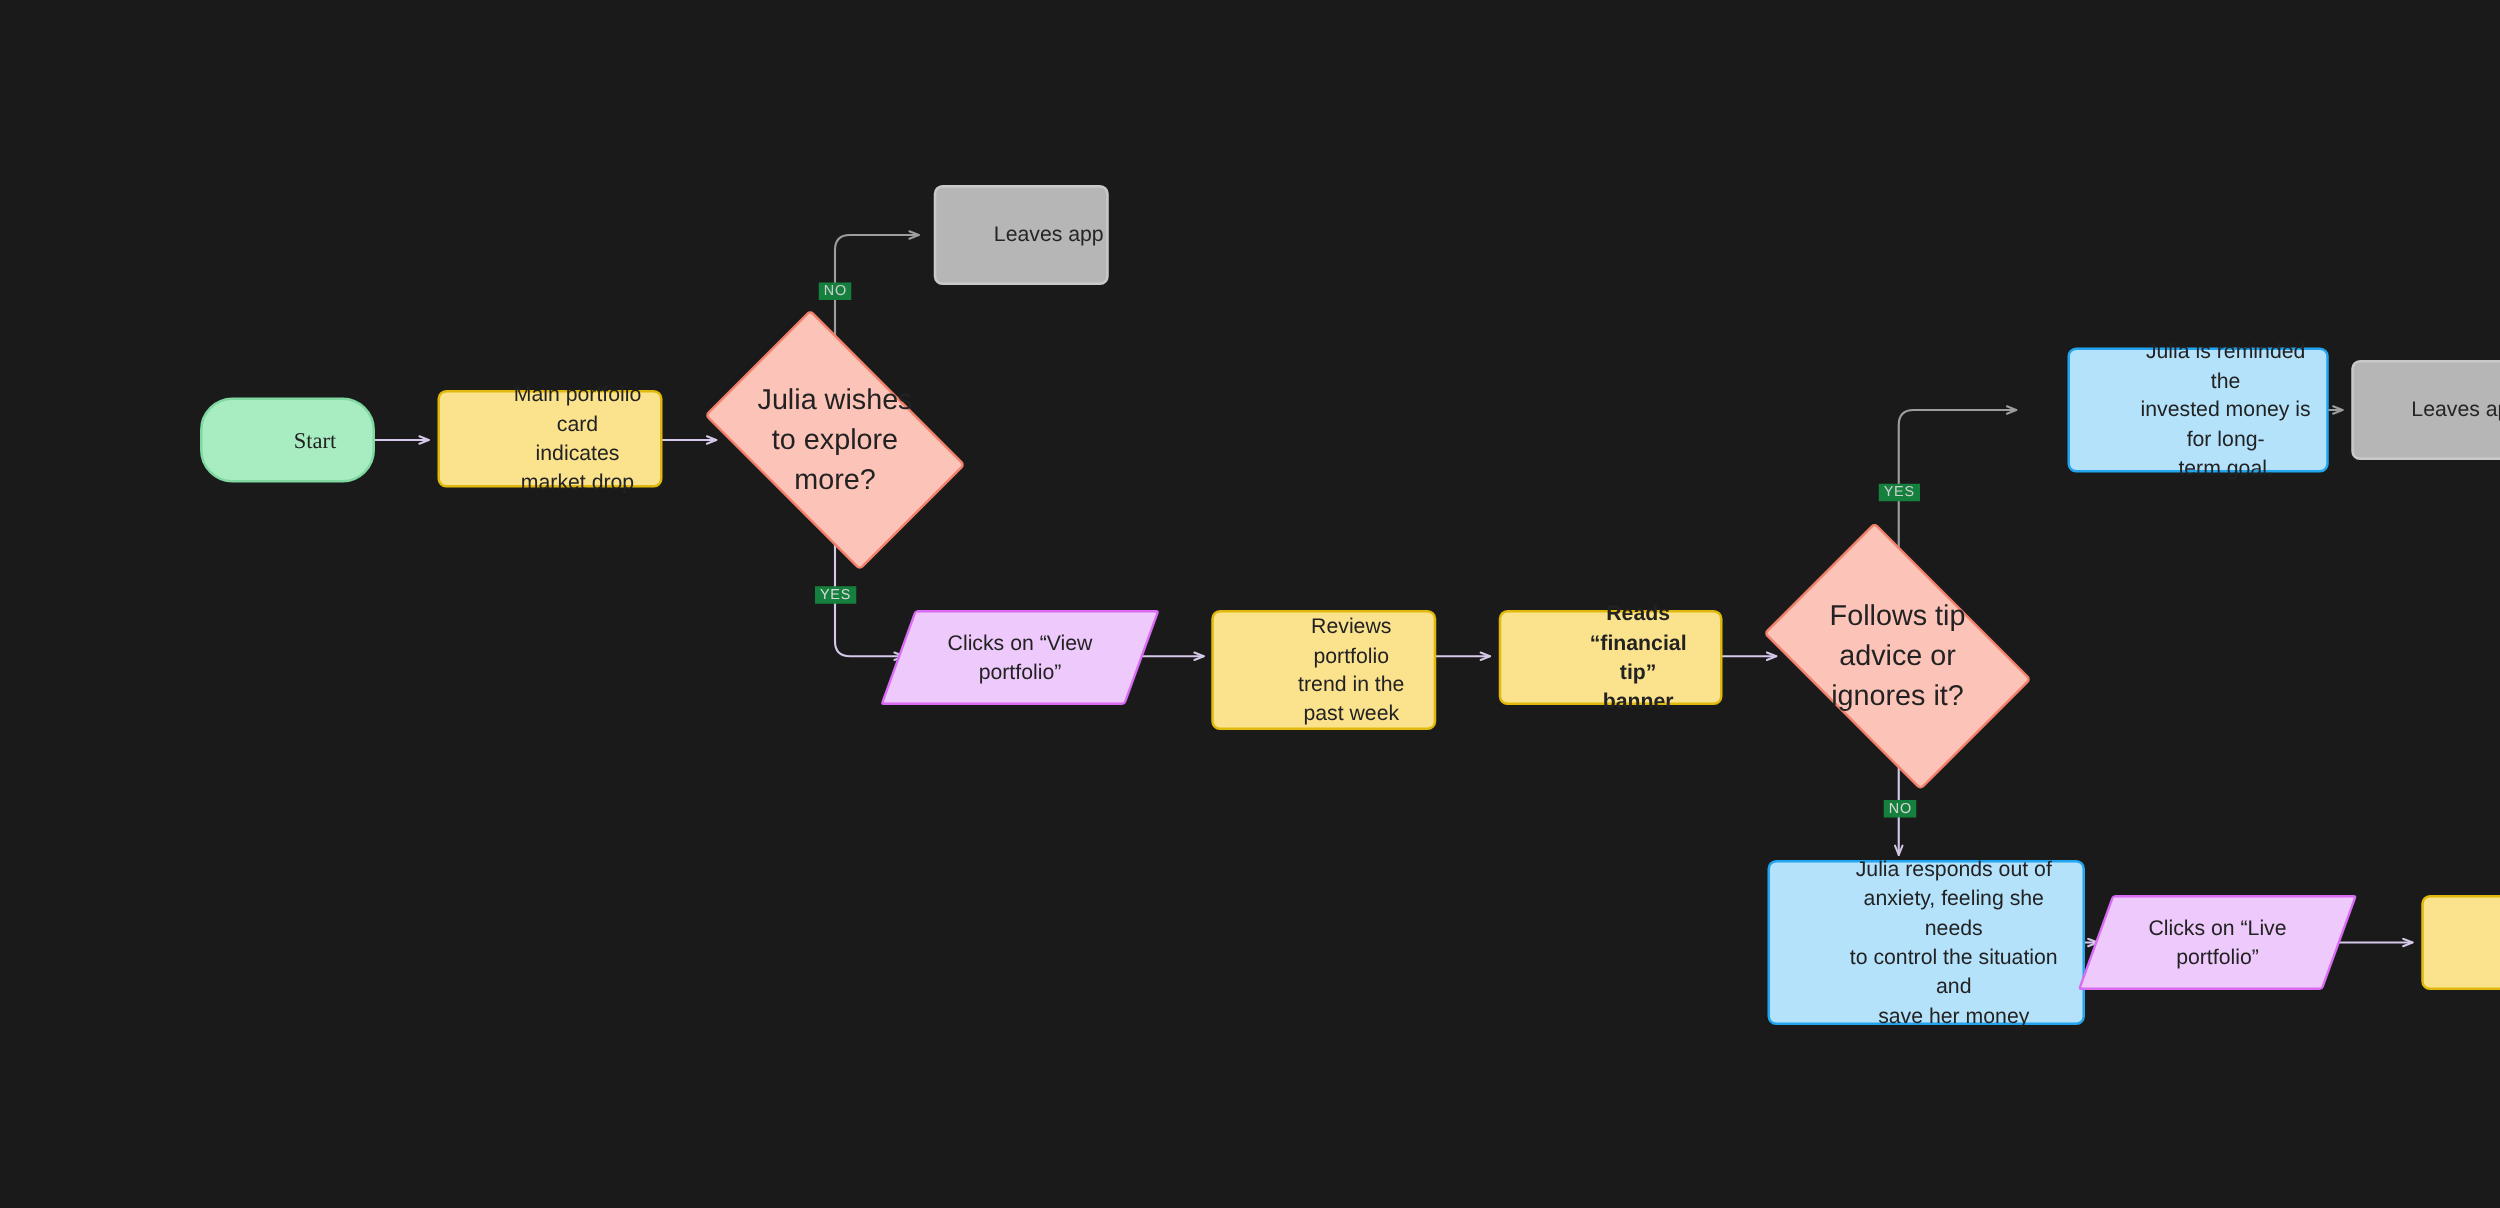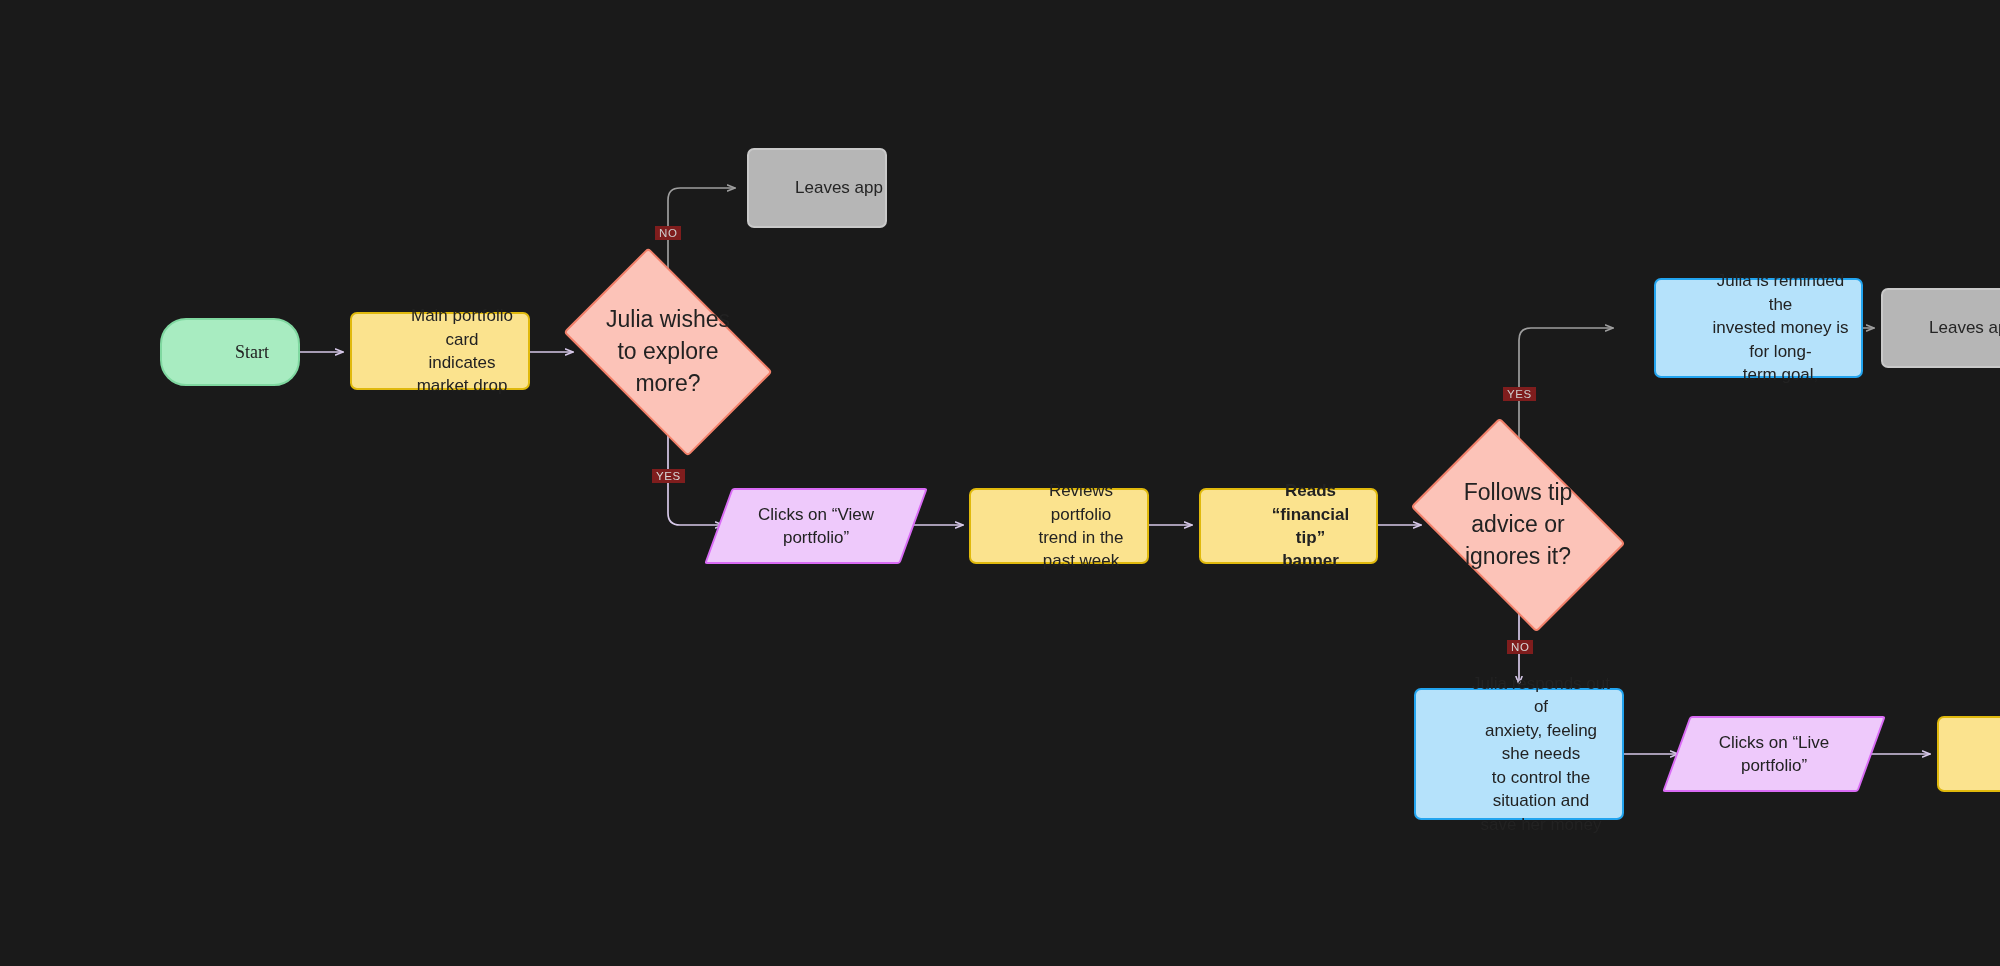--- a/index.html
+++ b/index.html
@@ -120,21 +120,21 @@
     color: #252525;
   }
 
   
   .edge-label {
     position: absolute;
     font-family: "Liberation Sans", sans-serif;
     font-size: 11.5px;
     letter-spacing: 0.6px;
     color: #d8d8d8;
-    background: #7f1d1d;
+    background: #15803d;
     padding: 1px 4px;
     white-space: nowrap;
   }
   .edge-label.gray { color: #cfcfcf; }
 </style>
 </head>
 <body>
 
 <div id="canvas">
 
@@ -195,21 +195,21 @@
   <div class="node n-exit" style="left:747px; top:148px; width:140px; height:80px;">
     <span class="lbl">Leaves app</span>
   </div>
 
   <div class="node n-action" style="left:718px; top:488px; width:196px; height:76px;">
     <span class="para"></span>
     <span class="lbl">Clicks on “View
 portfolio”</span>
   </div>
 
-  <div class="node n-process" style="left:969px; top:488px; width:180px; height:76px;">
+  <div class="node n-process" style="left:969px; top:488px; width:180px; height:96px;">
     <span class="lbl">Reviews portfolio
 trend in the past week</span>
   </div>
 
   <div class="node n-process" style="left:1199px; top:488px; width:179px; height:76px;font-weight:bold;">
     <span class="lbl">Reads “financial tip”
 banner</span>
   </div>
 
   <div class="node n-decision" style="left:1429px; top:462px; width:178px; height:126px;">
@@ -222,21 +222,21 @@
   <div class="node n-insight" style="left:1622px; top:278px; width:209px; height:100px;margin-left:32px;">
     <span class="lbl">Julia is reminded the
 invested money is for long-
 term goal,</span>
   </div>
 
   <div class="node n-exit" style="left:1881px; top:288px; width:140px; height:80px;">
     <span class="lbl">Leaves app</span>
   </div>
 
-  <div class="node n-insight" style="left:1414px; top:688px; width:210px; height:132px;">
+  <div class="node n-insight" style="left:1414px; top:688px; width:254px; height:132px;">
     <span class="lbl">Julia responds out of
 anxiety, feeling she needs
 to control the situation and
 save her money</span>
   </div>
 
   <div class="node n-action" style="left:1676px; top:716px; width:196px; height:76px;">
     <span class="para"></span>
     <span class="lbl">Clicks on “Live
 portfolio”</span>

